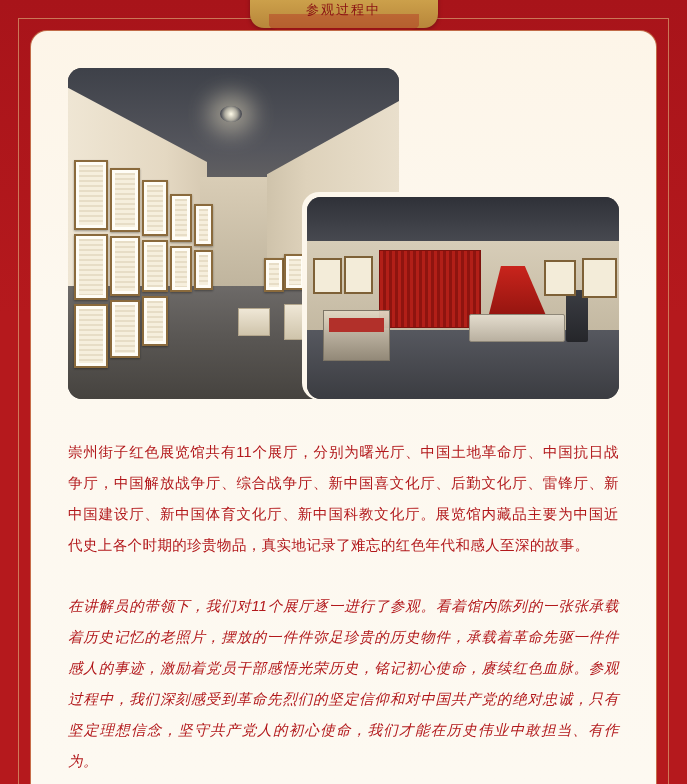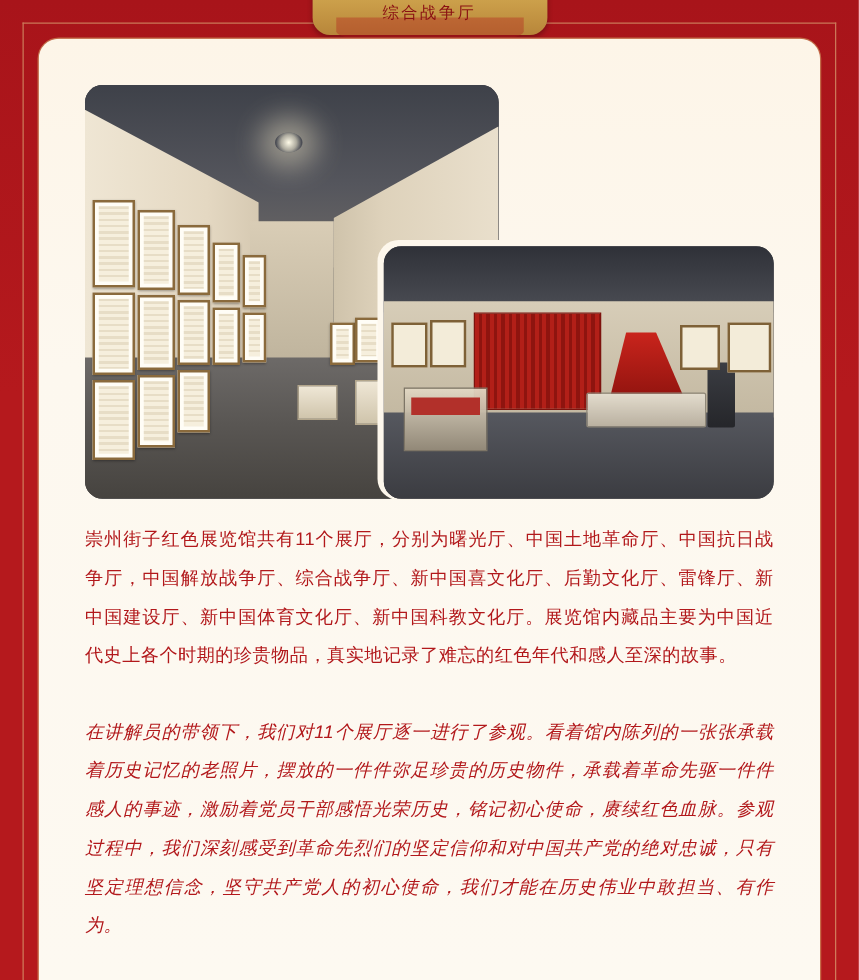--- a/index.html
+++ b/index.html
@@ -217,21 +217,21 @@
   .ex-pillar {
     position: absolute; background: linear-gradient(180deg,#3b3d43,#25262a);
     border-radius: 2px;
   }
   .ex-frame {
     position: absolute; background: #f3ecd9; border: 2px solid #7e6137;
   }
 
   
   .body-text {
-    margin: 18px 37px 0 37px;
+    margin: 38px 37px 0 37px;
     color: #b2181b;
     font-size: 14.5px;
     line-height: 31px;
     letter-spacing: .4px;
     text-align: justify;
   }
   .body-text p {
     margin: 0 0 30px 0;
   }
   .body-text p:last-child { margin-bottom: 0; font-style: italic; }
@@ -239,21 +239,21 @@
 </head>
 <body>
 
 <div class="page">
 
   <div class="frame-inner"></div>
 
   <div class="top-ornament">
     <div class="ribbon"></div>
     <div class="ribbon-notch"></div>
-    <div class="ribbon-text">综合战争厅</div>
+    <div class="ribbon-text">参观过程中</div>
   </div>
 
   <div class="card">
 
     <div class="photo-block">
 
       <div class="photo photo-main">
         <div class="ph-ceiling"></div>
         <div class="ph-wall-l"></div>
         <div class="ph-wall-r"></div>

